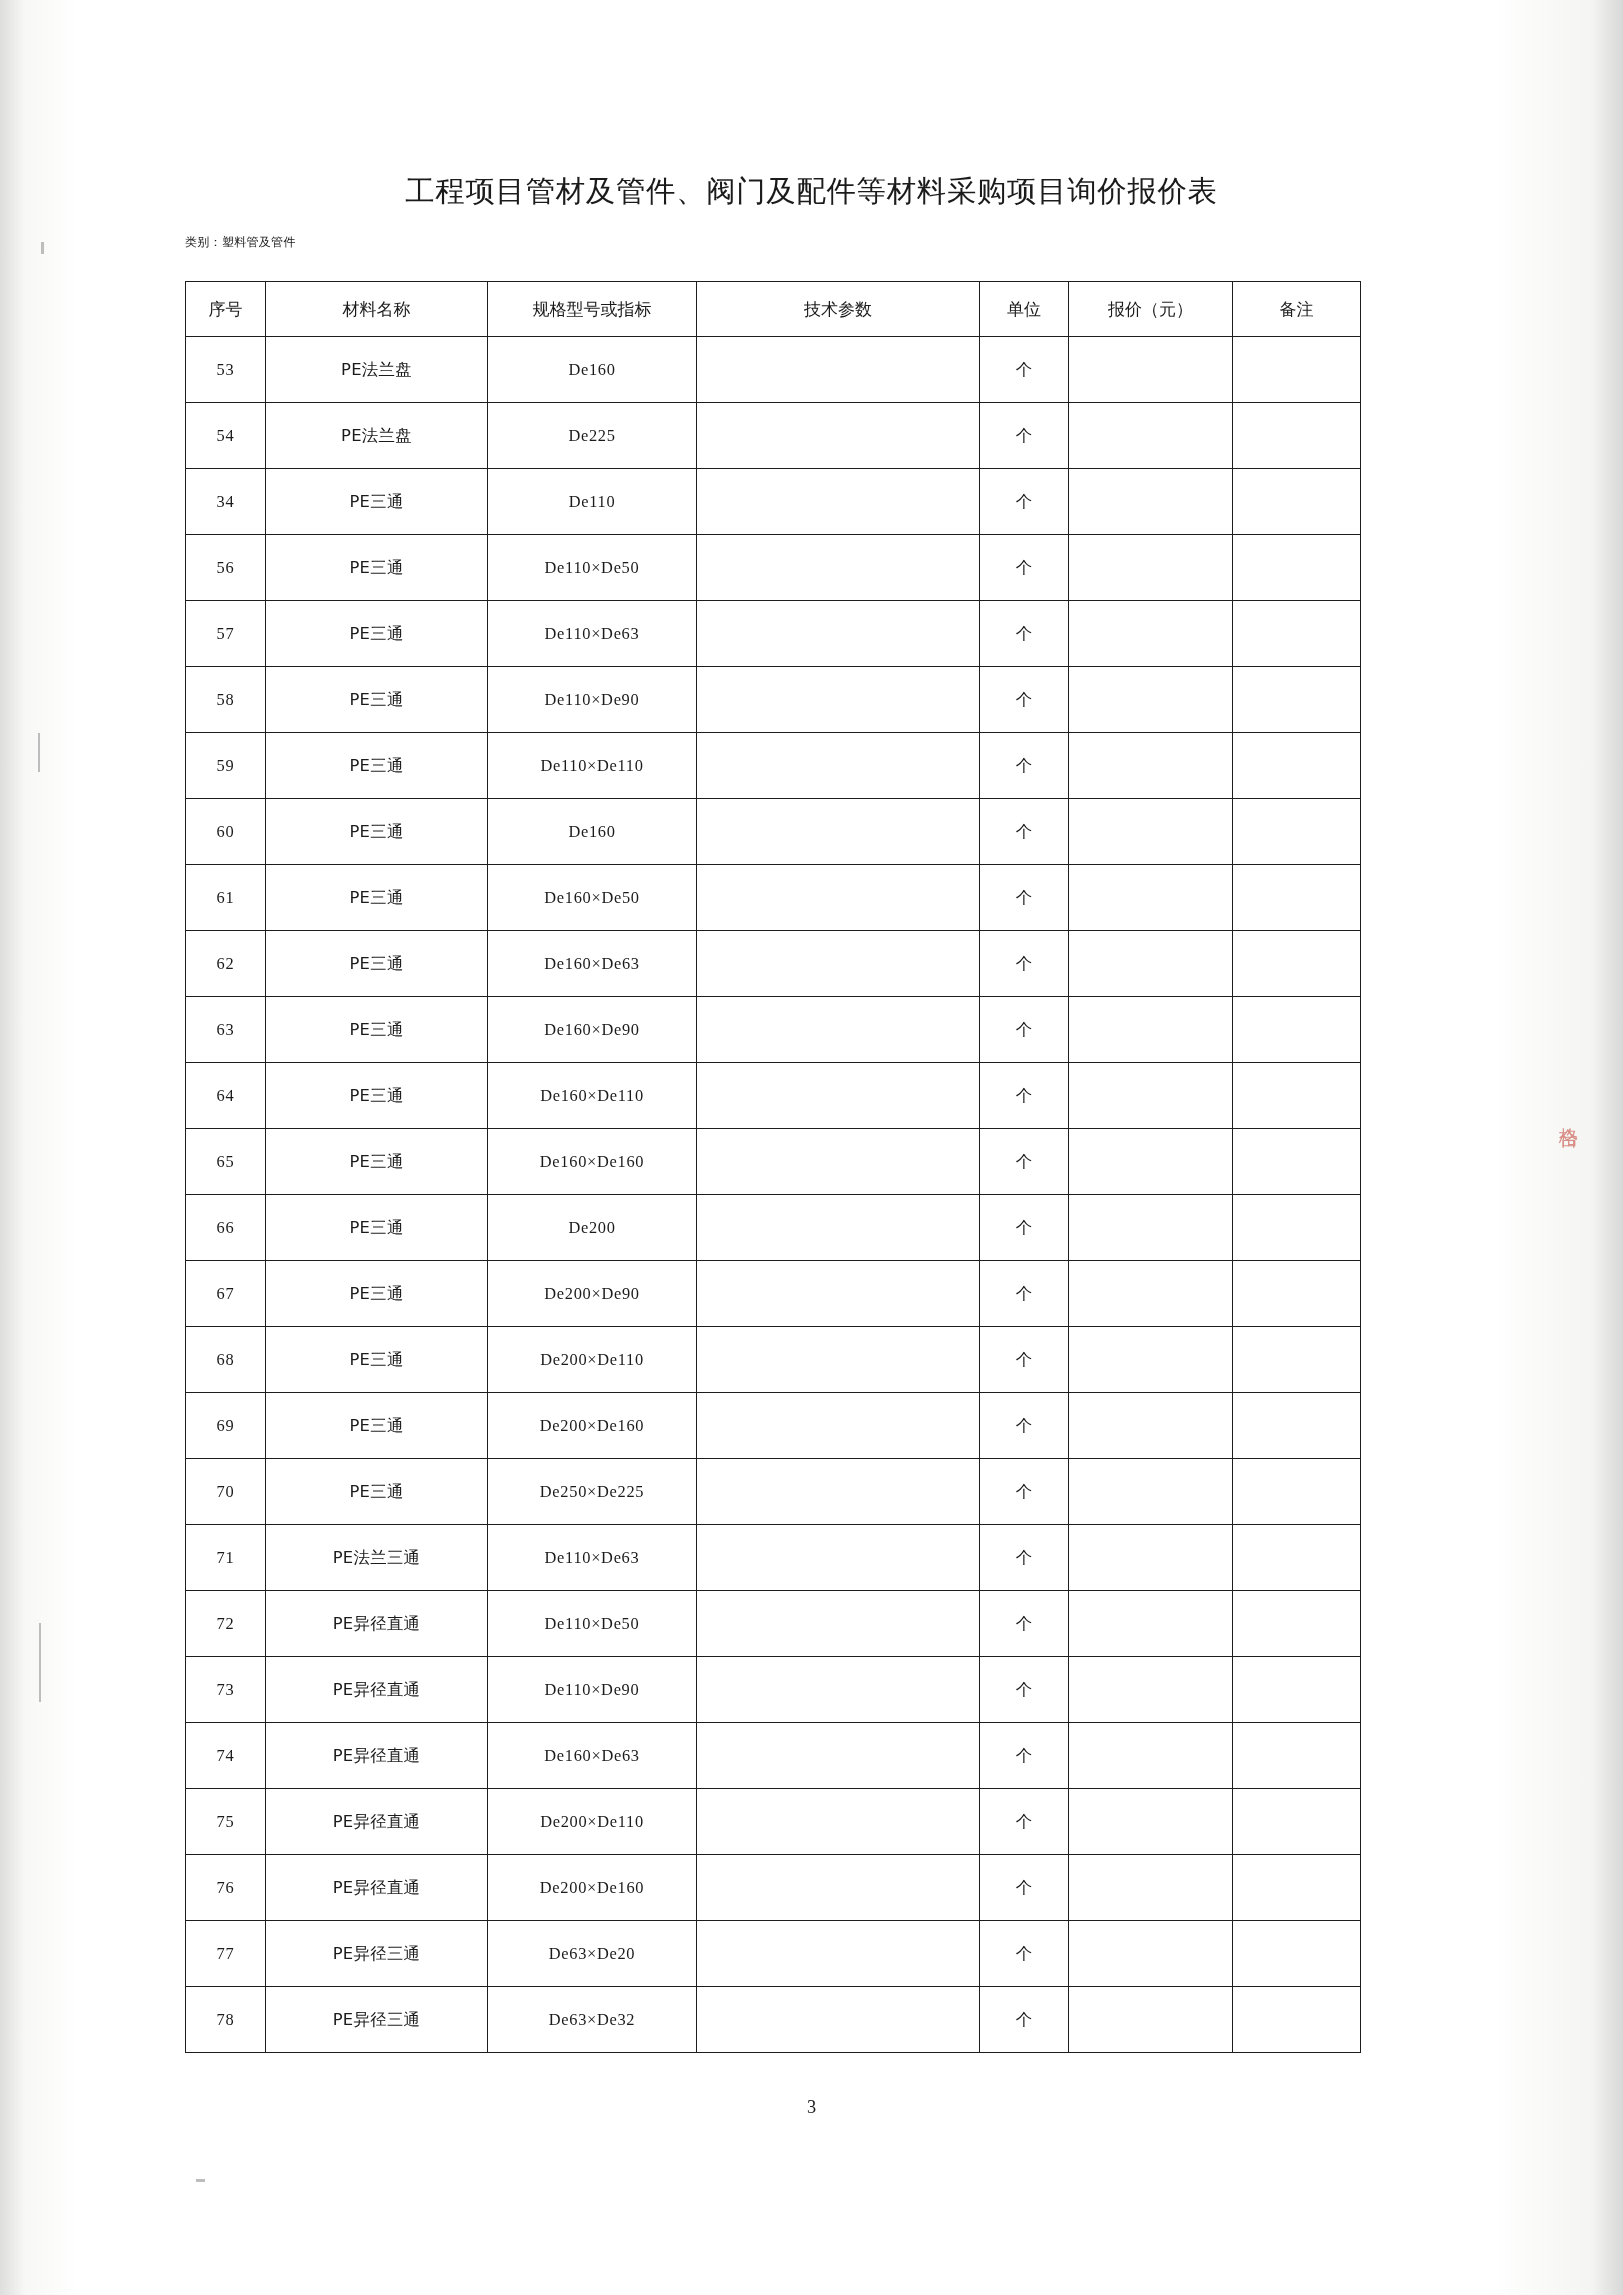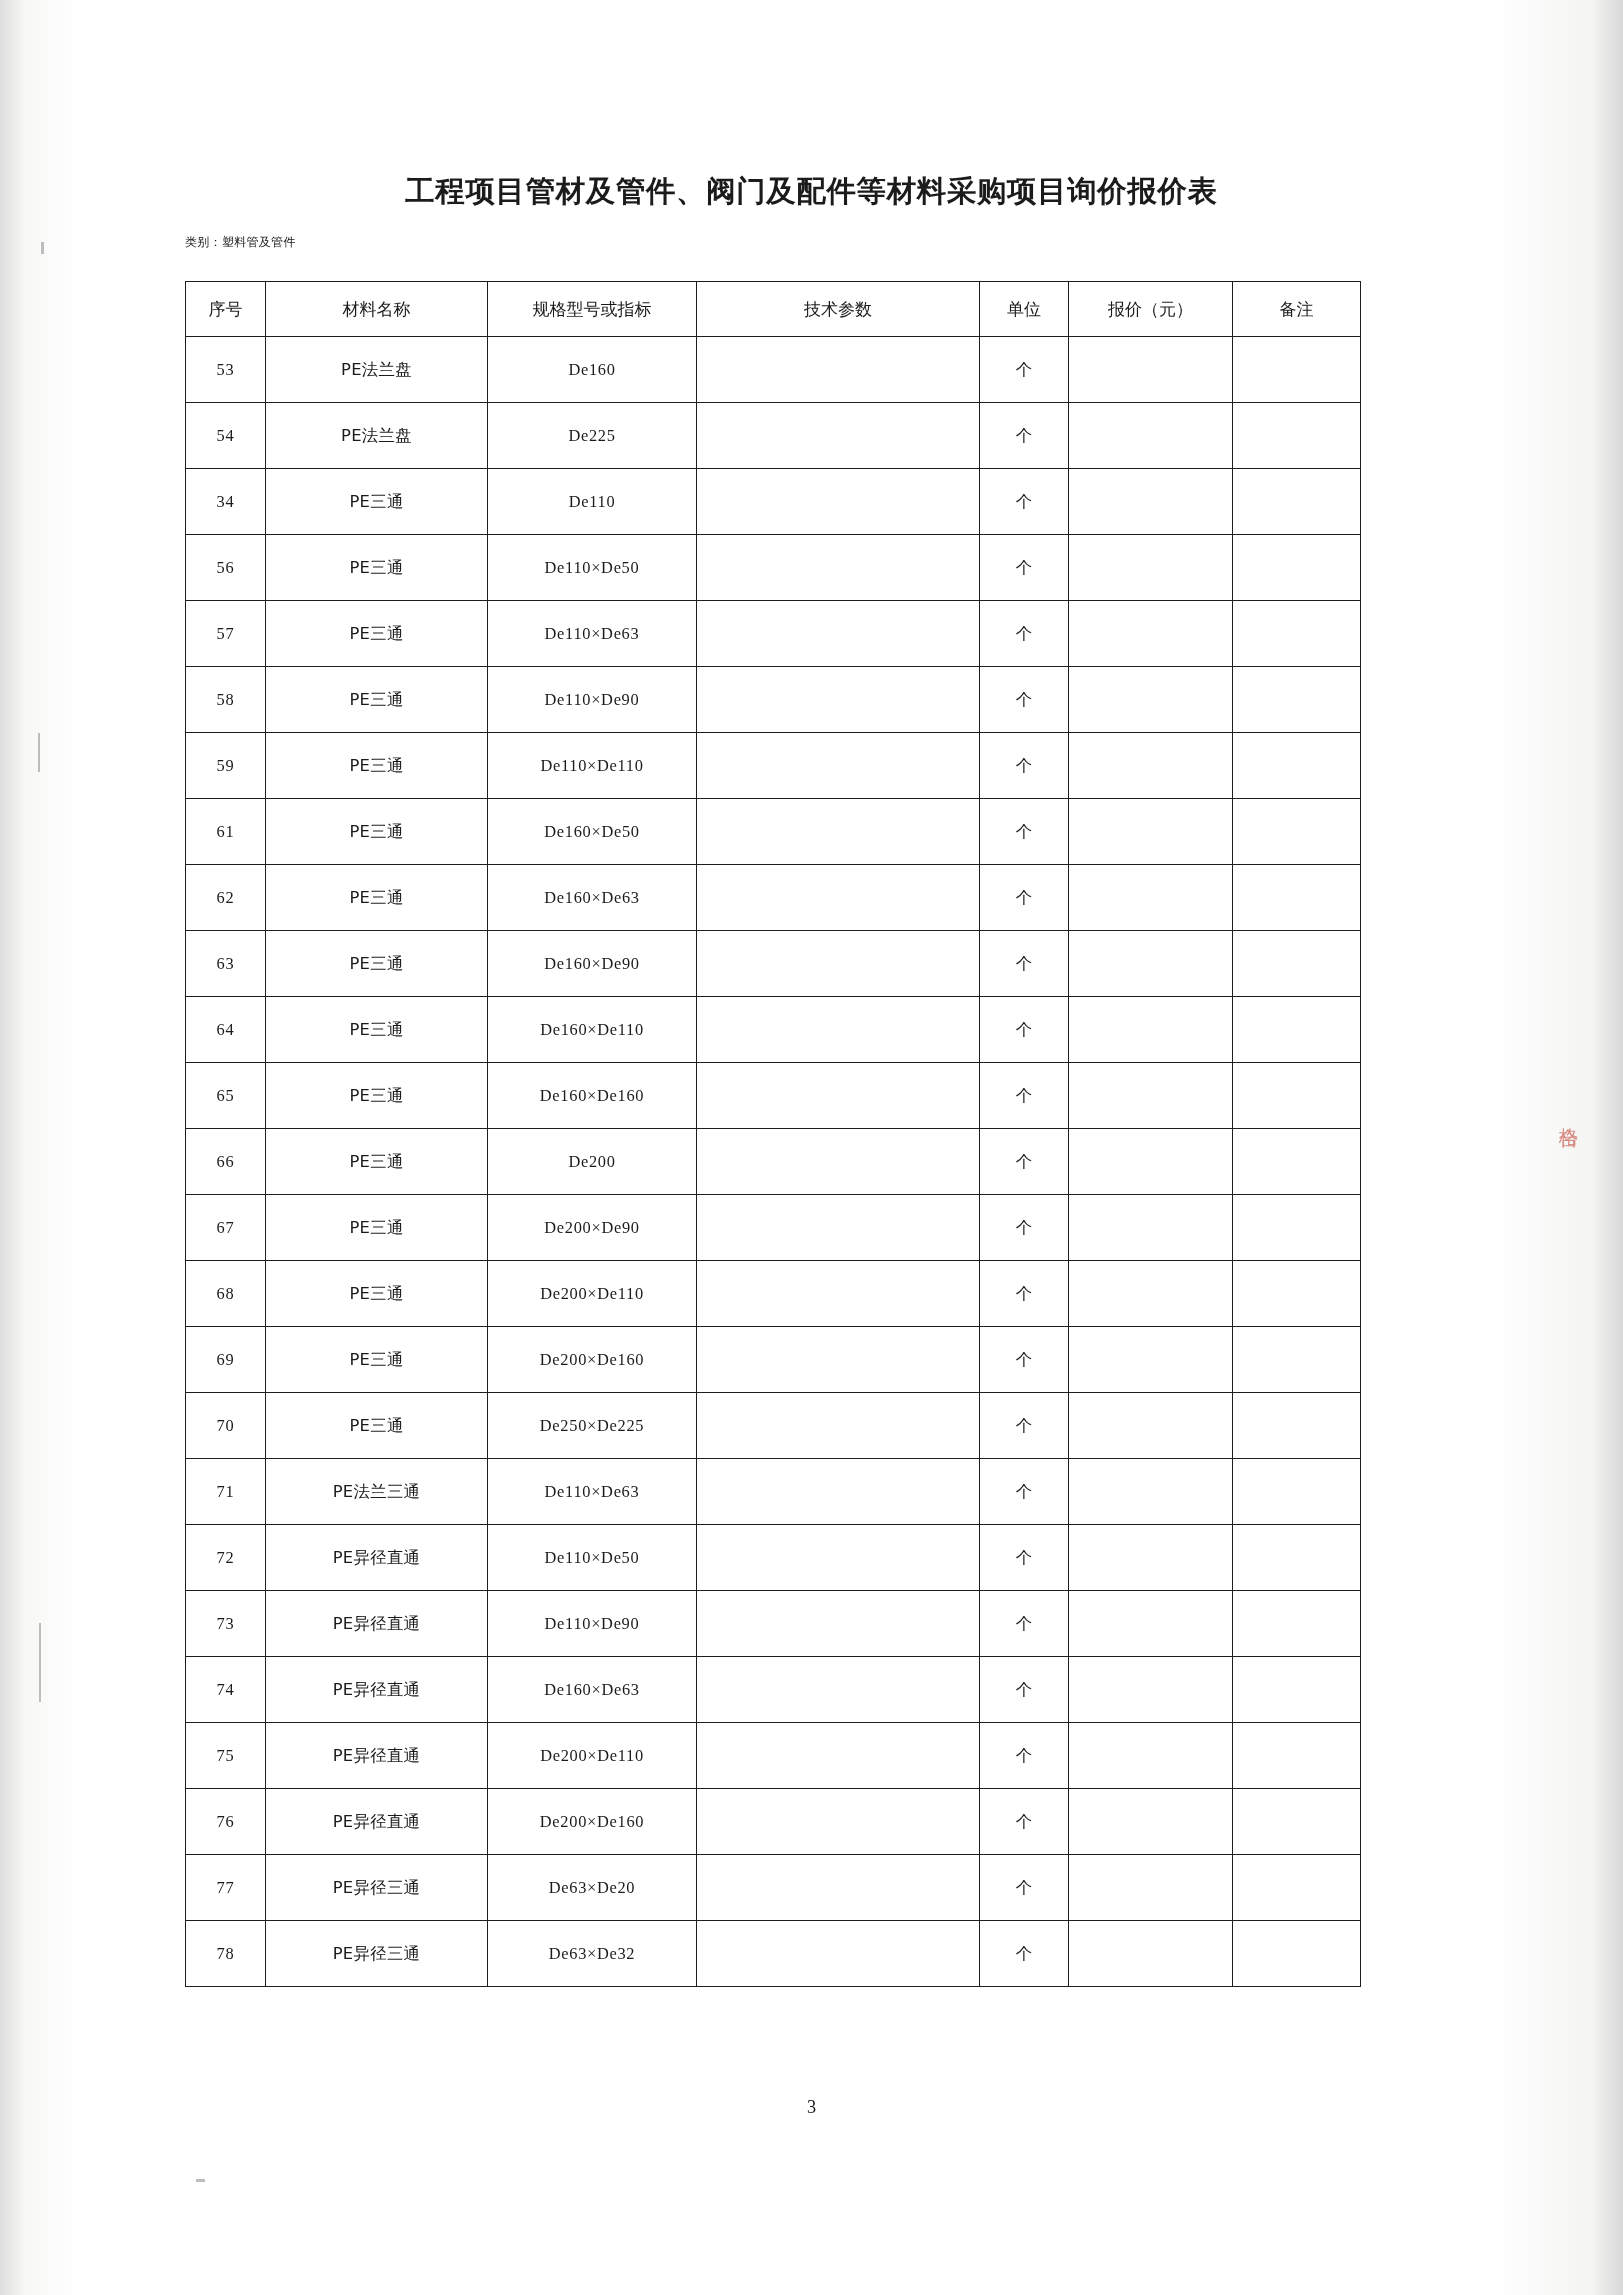--- a/index.html
+++ b/index.html
@@ -29,21 +29,21 @@
     background: linear-gradient(90deg, #f4f4f2 0px, #ffffff 79px, #ffffff 1492px, #f1f1ef 1623px);
     pointer-events: none;
   }
   .doc-title {
     position: absolute;
     top: 152px;
     left: 0;
     width: 1623px;
     text-align: center;
     font-size: 29.4px;
-    font-weight: bold;
+    font-weight: normal;
     letter-spacing: 0.7px;
     font-family: "DejaVu Serif", "Liberation Serif", serif;
   }
   .category-line {
     position: absolute;
     top: 234px;
     left: 185px;
     font-size: 12px;
     letter-spacing: 0.3px;
     font-family: Liberation Mono, monospace;
@@ -235,20 +235,29 @@
         <tr>
           <td class="cell-no">59</td>
           <td class="cell-name">PE三通</td>
           <td class="cell-spec">De110×De110</td>
           <td class="cell-tech"></td>
           <td class="cell-unit">个</td>
           <td class="cell-price"></td>
           <td class="cell-remark"></td>
         </tr>
         <tr>
+          <td class="cell-no">60</td>
+          <td class="cell-name">PE三通</td>
+          <td class="cell-spec">De160</td>
+          <td class="cell-tech"></td>
+          <td class="cell-unit">个</td>
+          <td class="cell-price"></td>
+          <td class="cell-remark"></td>
+        </tr>
+        <tr>
           <td class="cell-no">61</td>
           <td class="cell-name">PE三通</td>
           <td class="cell-spec">De160×De50</td>
           <td class="cell-tech"></td>
           <td class="cell-unit">个</td>
           <td class="cell-price"></td>
           <td class="cell-remark"></td>
         </tr>
         <tr>
           <td class="cell-no">62</td>

